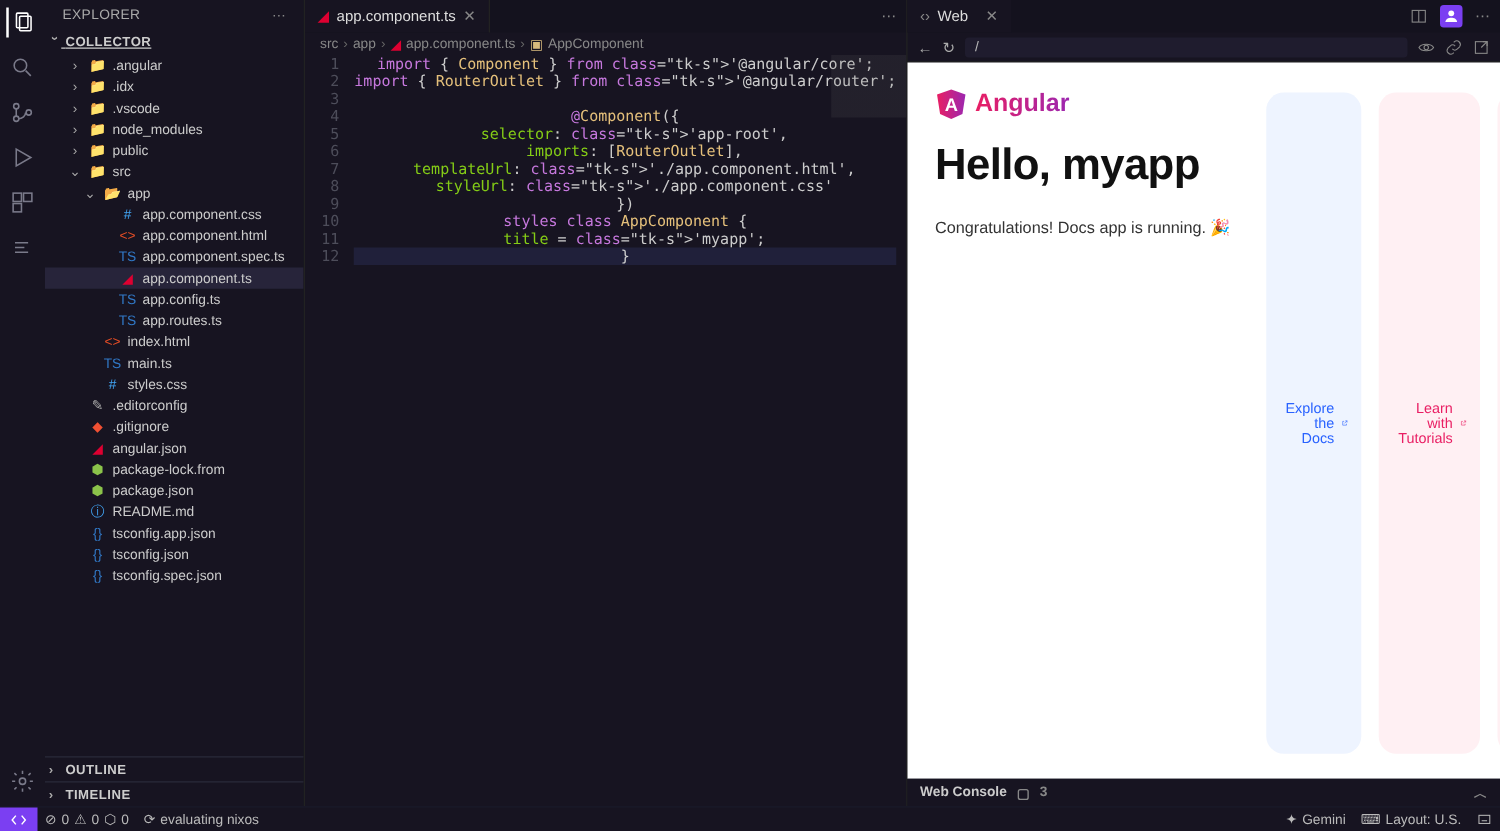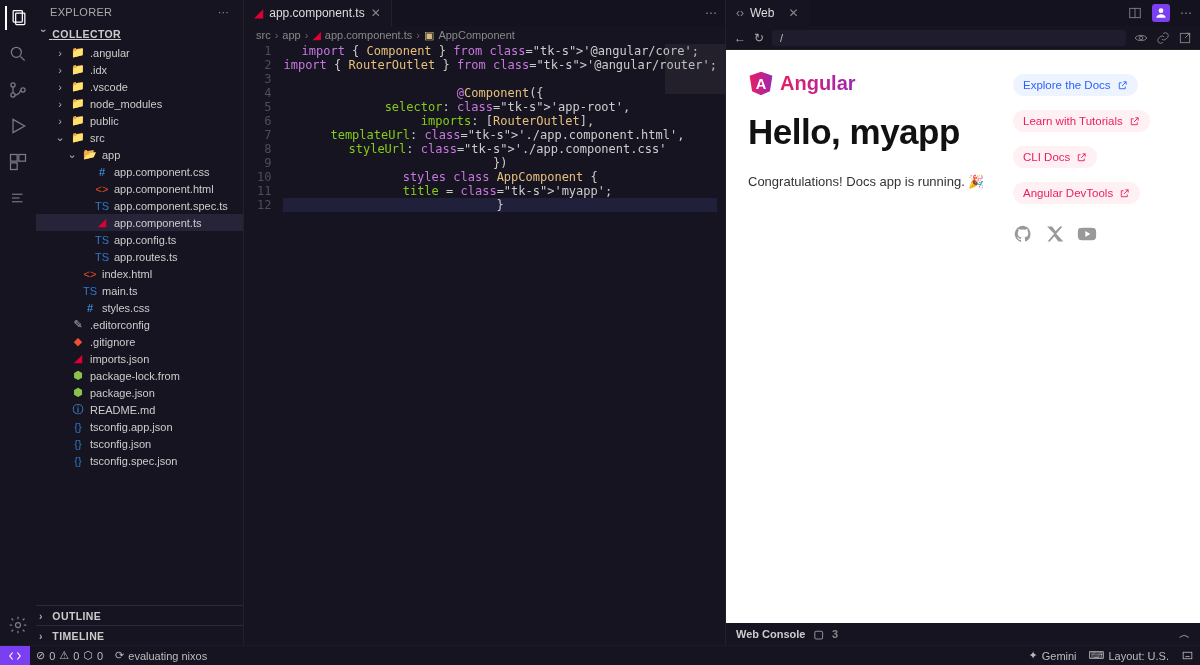--- a/index.html
+++ b/index.html
@@ -40,21 +40,21 @@
 .ptab .x { color:#888; margin-left:8px;}
 .p-toolbar { height:24px; display:flex; align-items:center; gap:8px; padding:0 8px; color:#aaa; border-bottom:1px solid #222; justify-content:space-between;}
 .p-url { flex:1; background:#1f1c2e; border-radius:3px; padding:2px 8px; color:#bbb; font-size:11px;}
 .p-body { flex:1; background:#fff; padding:20px 22px; color:#000; overflow:hidden; display:flex; gap:20px;}
 .p-left { flex:1; }
 .ang-logo { display:flex; align-items:center; gap:6px; font-size:20px; font-weight:700; margin-bottom:16px;}
 .ang-logo .shield { width:26px; height:26px; display:inline-block; }
 .ang-logo span.txt { background: linear-gradient(90deg,#e91e63,#9c27b0); -webkit-background-clip:text; background-clip:text; color:transparent; }
 .hello { font-size:35px; font-weight:600; color:#111; letter-spacing:-0.5px; margin-bottom:22px;}
 .congrats { font-size:13px; color:#333; }
-.p-right { width:165px; display:flex; flex-direction:column; gap:14px; padding-top:4px;text-align:right;}
+.p-right { width:165px; display:flex; flex-direction:row; gap:14px; padding-top:4px;text-align:right;}
 .pill { display:inline-flex; align-items:center; gap:6px; padding:5px 10px; border-radius:14px; font-size:11.5px; width:fit-content; cursor:pointer;}
 .pill.blue { background:#eef4ff; color:#2962ff; }
 .pill.pink { background:#fff0f3; color:#e91e63; }
 .socials { display:flex; gap:12px; margin-top:6px; color:#888;}
 .socials svg { width:20px; height:20px; fill:#999;}
 .p-console { height:22px; background:#171421; color:#ccc; display:flex; align-items:center; padding:0 10px; font-size:11px; gap:8px; font-weight:600; justify-content:space-between;}
 .status { height:20px; background:#171421; display:flex; align-items:center; font-size:11px; color:#bbb; border-top:1px solid #1a1a2a;}
 .status .remote { width:30px; background:#7b3ff2; height:100%; display:flex; align-items:center; justify-content:center; color:#fff;}
 .status .seg { padding:0 6px; display:flex; align-items:center; gap:4px;}
 .status .flex { flex:1; }
@@ -210,21 +210,21 @@
             <span>.editorconfig</span>
           </div>
           <div class="row" style="padding-left: 18px;">
             <span class="tw"></span>
             <span class="fico" style="color: rgb(240, 80, 51);">◆</span>
             <span>.gitignore</span>
           </div>
           <div class="row" style="padding-left: 18px;">
             <span class="tw"></span>
             <span class="fico" style="color: rgb(221, 0, 49);">◢</span>
-            <span>imports.json</span>
+            <span>angular.json</span>
           </div>
           <div class="row" style="padding-left: 18px;">
             <span class="tw"></span>
             <span class="fico" style="color: rgb(139, 195, 74);">⬢</span>
             <span>package-lock.from</span>
           </div>
           <div class="row" style="padding-left: 18px;">
             <span class="tw"></span>
             <span class="fico" style="color: rgb(139, 195, 74);">⬢</span>
             <span>package.json</span>

